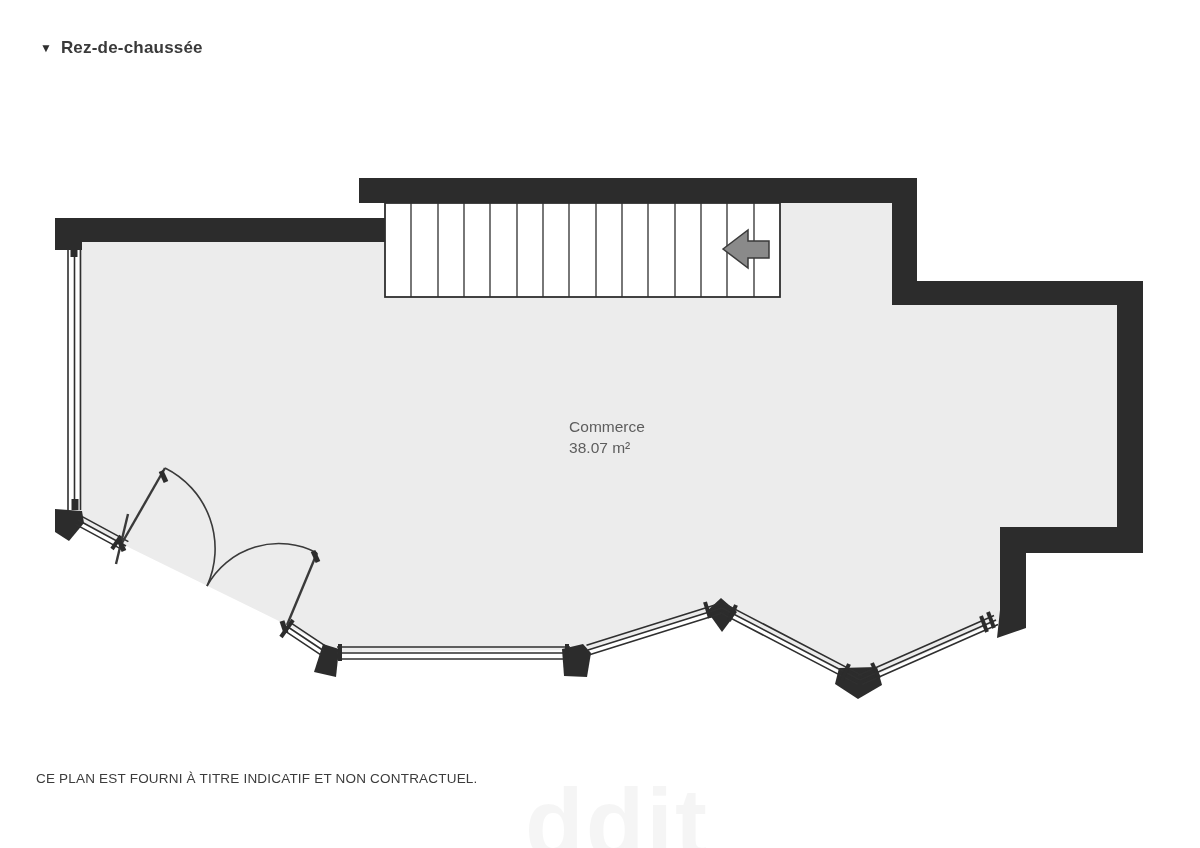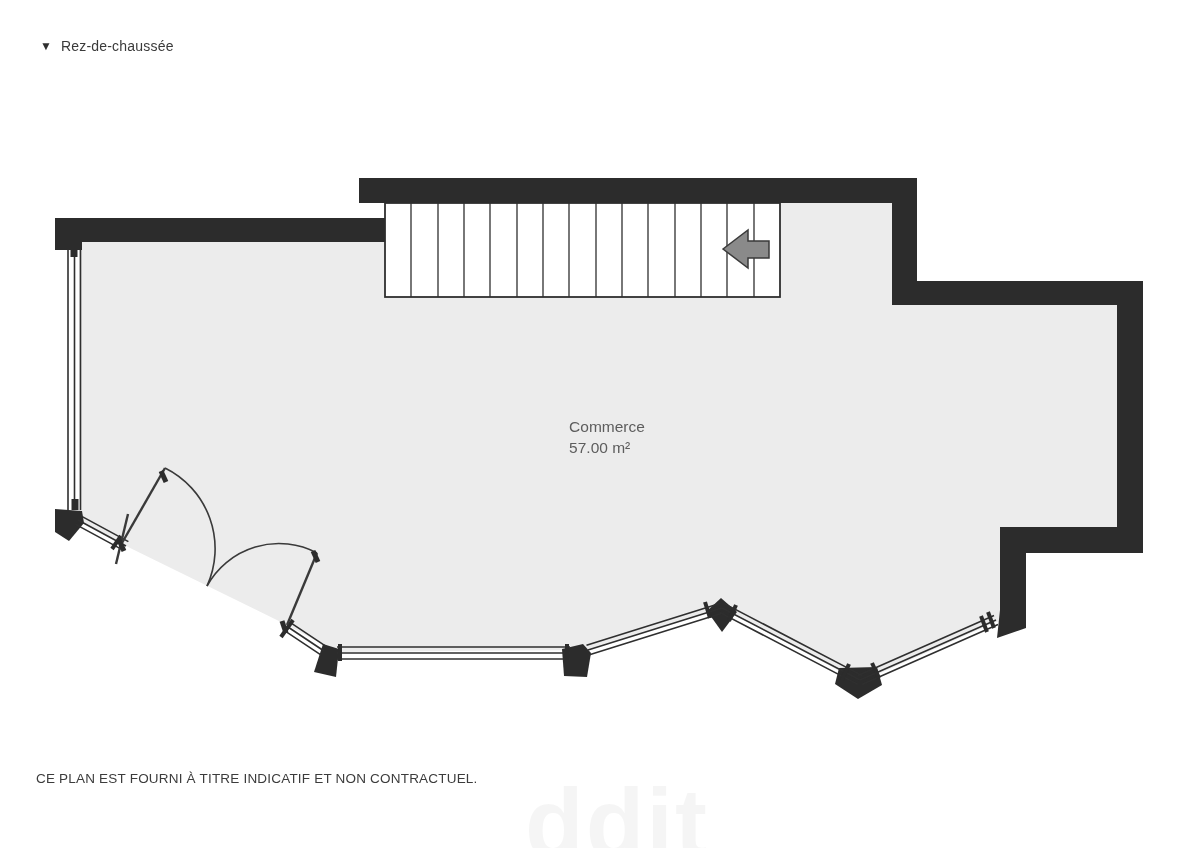--- a/index.html
+++ b/index.html
@@ -21,21 +21,21 @@
   .tick-heavy{stroke:var(--wall);stroke-width:7;fill:none;}
   .door-line{stroke:#3a3a3a;stroke-width:2.4;fill:none;}
   .door-arc{stroke:#3a3a3a;stroke-width:1.6;fill:none;}
   .door-cap{stroke:var(--wall);stroke-width:5;fill:none;}
   .arrow{fill:var(--arrow-fill);stroke:#3a3a3a;stroke-width:1.5;}
   .header{
     position:absolute;left:40px;top:38px;display:flex;align-items:center;gap:9px;
     cursor:pointer;user-select:none;
   }
   .collapse-icon{font-size:12px;color:#2f2f2f;line-height:1;}
-  .floor-title{font-size:14px;font-weight:normal;color:var(--title-text);letter-spacing:.2px;}
+  .floor-title{font-size:17px;font-weight:bold;color:var(--title-text);letter-spacing:.2px;}
   .room-label{
     position:absolute;left:607px;top:416px;transform:translateX(-50%);
     color:var(--label-text);font-size:15.5px;line-height:21px;white-space:nowrap;
   }
   .disclaimer{
     position:absolute;left:36px;top:771px;font-size:13.5px;color:var(--disclaimer-text);
     letter-spacing:.2px;white-space:nowrap;
   }
   .watermark{
     position:absolute;left:617px;top:768px;transform:translateX(-50%);
@@ -128,18 +128,18 @@
     <path class="door-line" d="M317,553 L287,625"></path>
     <path class="door-cap" d="M161,471 L166,482"></path>
     <path class="door-cap" d="M313,551 L318,562"></path>
     <path class="door-cap" d="M282,621 L286,633"></path>
     <path class="door-cap" d="M119,540 L124,551"></path>
   </g>
 </svg>
 
 <div class="room-label">
   <div>Commerce</div>
-  <div>57.00 m²</div>
+  <div>38.07 m²</div>
 </div>
 
 <div class="watermark">ddit</div>
 
 <div class="disclaimer">CE PLAN EST FOURNI À TITRE INDICATIF ET NON CONTRACTUEL.</div>
 
 </body></html>

